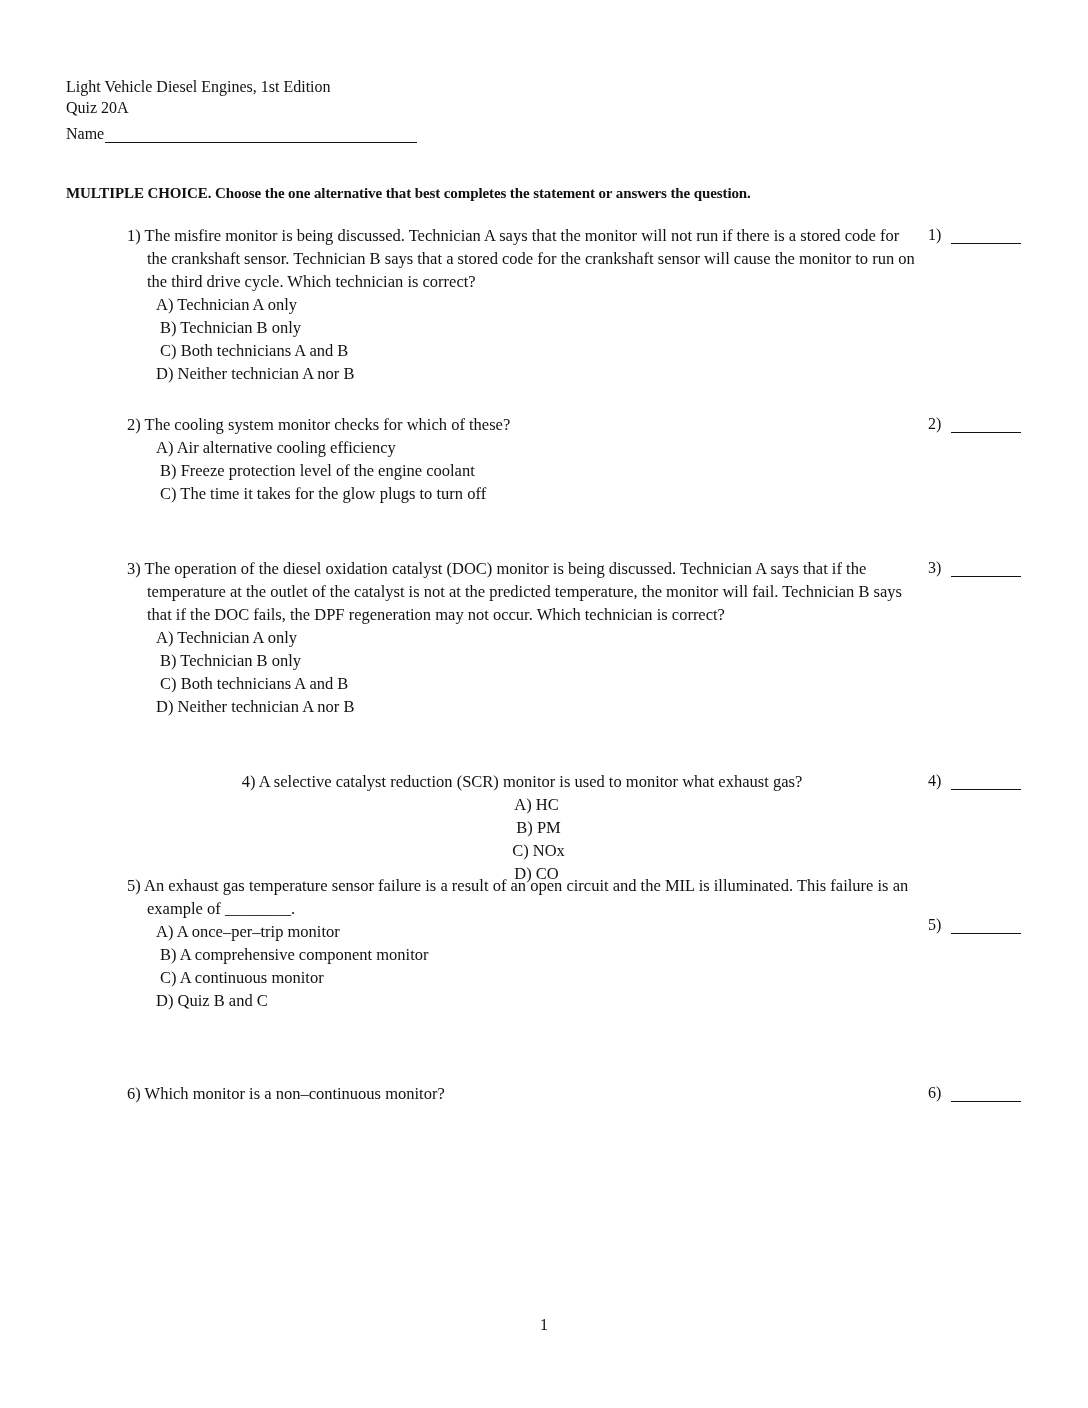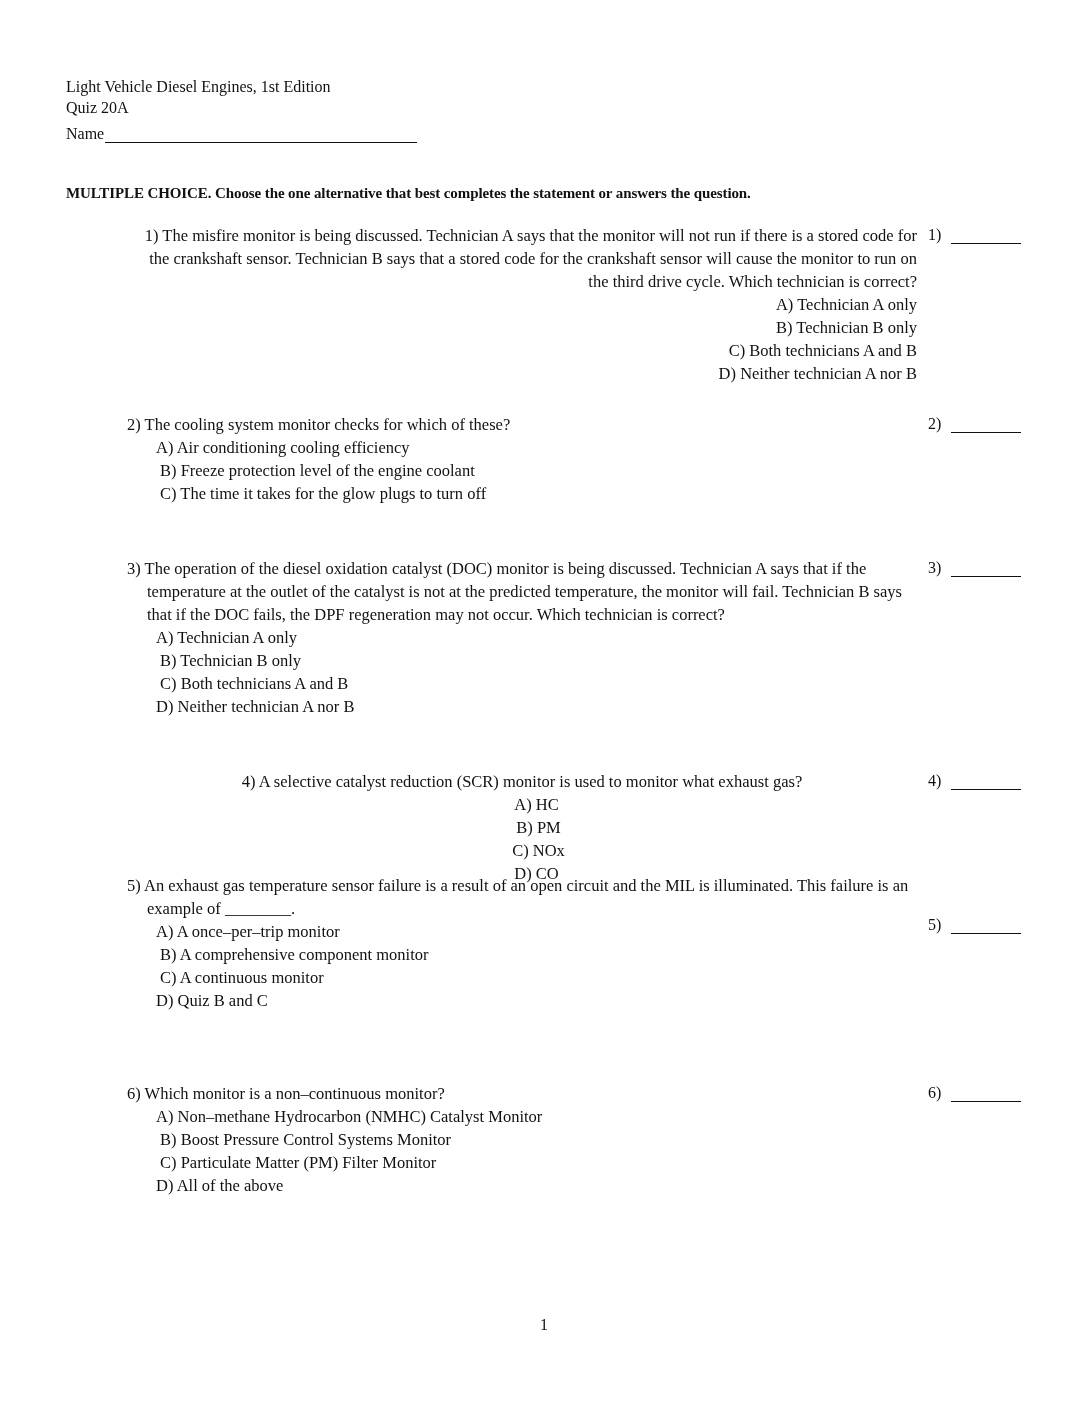--- a/index.html
+++ b/index.html
@@ -96,38 +96,38 @@
   <div>Quiz 20A</div>
 </div>
 
 <div class="name-line">
   <span>Name</span>
   <span class="name-blank"></span>
 </div>
 
 <div class="instructions">MULTIPLE CHOICE.  Choose the one alternative that best completes the statement or answers the question.</div>
 
-<div class="question" style="top:224px;text-align:right;">
+<div class="question" style="top:224px;">
   <div class="stem">1) The misfire monitor is being discussed. Technician A says that the monitor will not run if there is a stored code for the crankshaft sensor. Technician B says that a stored code for the crankshaft sensor will cause the monitor to run on the third drive cycle. Which technician is correct?</div>
   <div class="options">
     <div class="opt">A) Technician A only</div>
     <div class="opt indent">B) Technician B only</div>
     <div class="opt indent">C) Both technicians A and B</div>
     <div class="opt">D) Neither technician A nor B</div>
   </div>
 </div>
 <div class="answer-slot" style="top:226px;">
   <span>1)</span>
   <span class="answer-blank"></span>
 </div>
 
 <div class="question" style="top:413px;">
   <div class="stem">2) The cooling system monitor checks for which of these?</div>
   <div class="options">
-    <div class="opt">A) Air conditioning cooling efficiency</div>
+    <div class="opt">A) Air alternative cooling efficiency</div>
     <div class="opt indent">B) Freeze protection level of the engine coolant</div>
     <div class="opt indent">C) The time it takes for the glow plugs to turn off</div>
   </div>
 </div>
 <div class="answer-slot" style="top:415px;">
   <span>2)</span>
   <span class="answer-blank"></span>
 </div>
 
 <div class="question" style="top:557px;">
@@ -167,25 +167,19 @@
     <div class="opt">D) Quiz B and C</div>
   </div>
 </div>
 <div class="answer-slot" style="top:916px;">
   <span>5)</span>
   <span class="answer-blank"></span>
 </div>
 
 <div class="question" style="top:1082px;">
   <div class="stem">6) Which monitor is a non–continuous monitor?</div>
-  <div class="options">
-    <div class="opt">A) Non–methane Hydrocarbon (NMHC) Catalyst Monitor</div>
-    <div class="opt indent">B) Boost Pressure Control Systems Monitor</div>
-    <div class="opt indent">C) Particulate Matter (PM) Filter Monitor</div>
-    <div class="opt">D) All of the above</div>
-  </div>
 </div>
 <div class="answer-slot" style="top:1084px;">
   <span>6)</span>
   <span class="answer-blank"></span>
 </div>
 
 <div class="page-number">1</div>
 
 </body></html>

